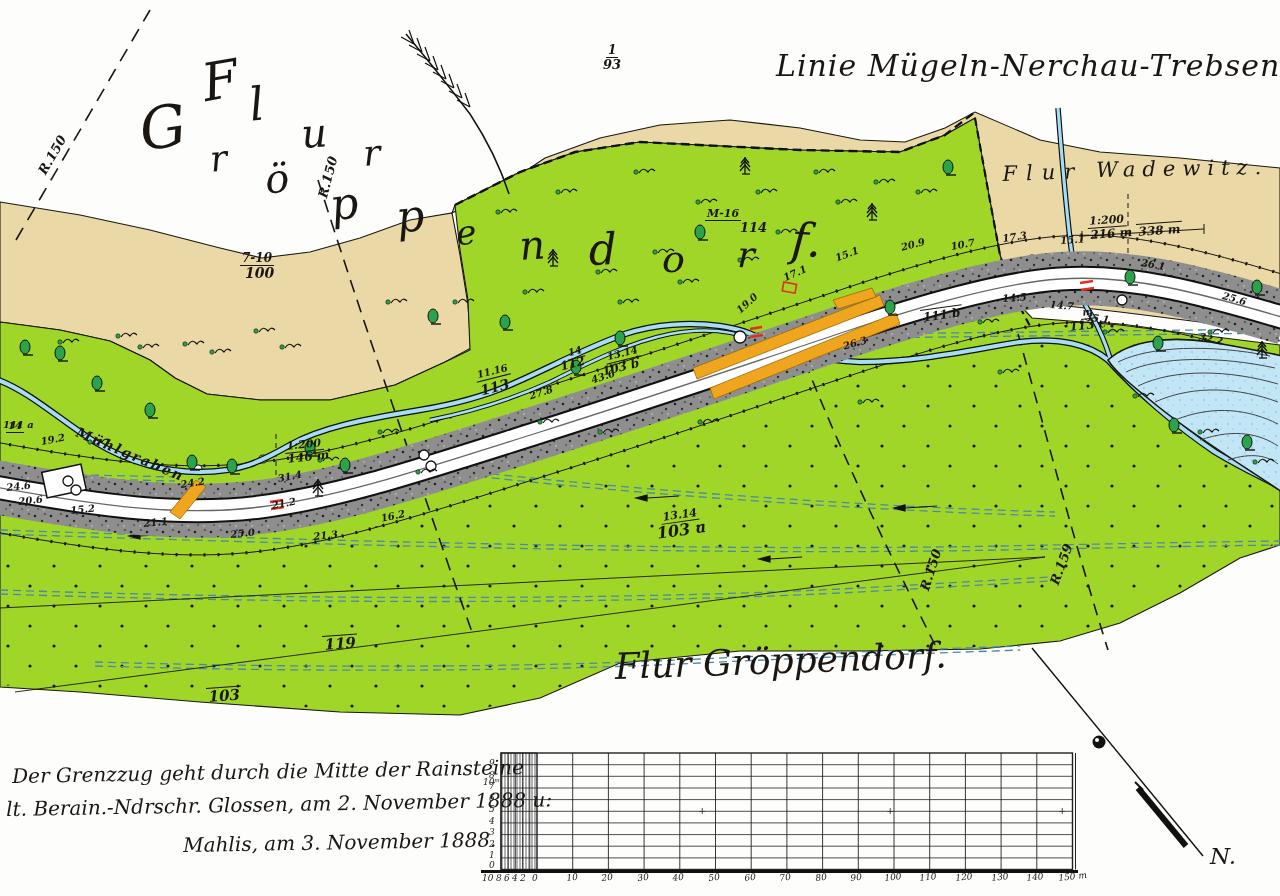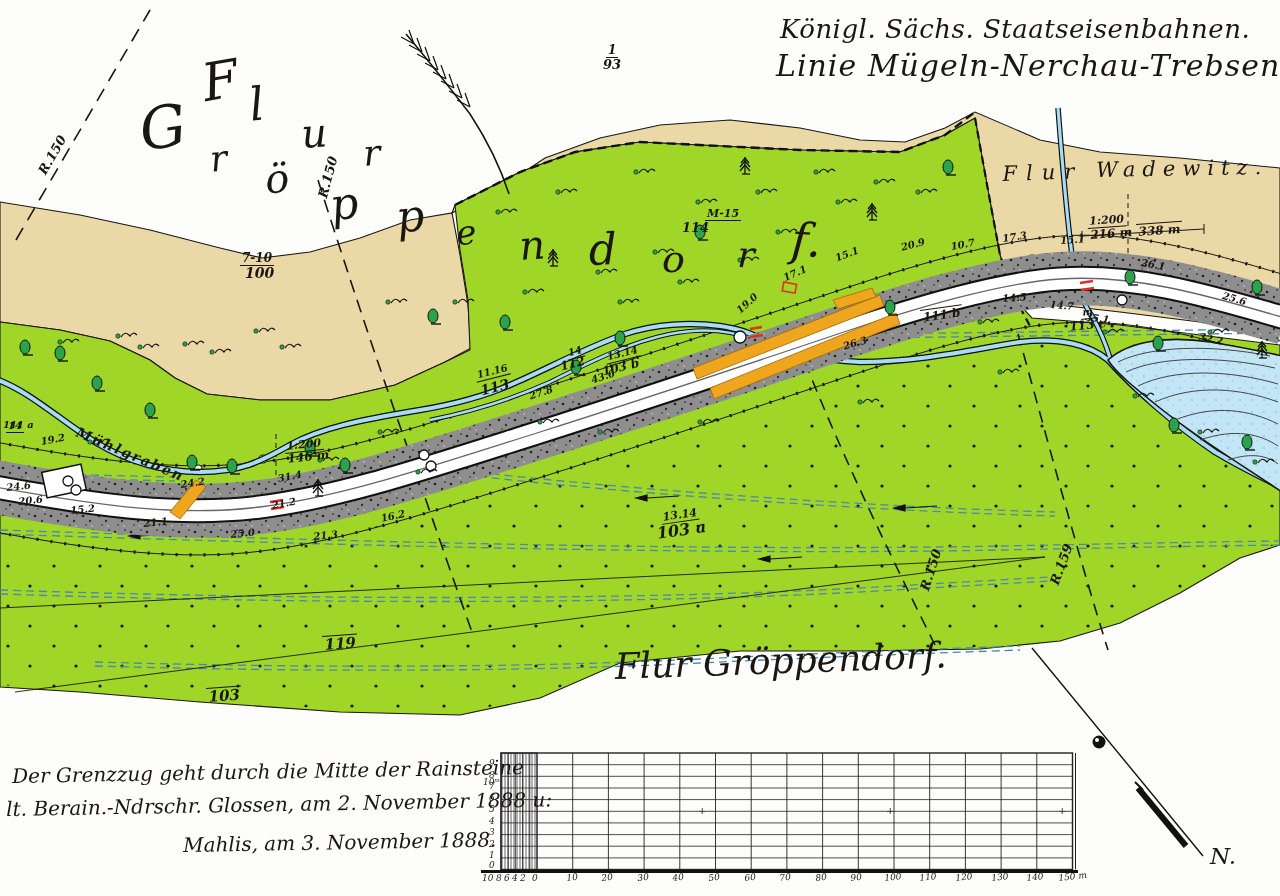--- a/index.html
+++ b/index.html
@@ -295,21 +295,20 @@
     <rect x="501" y="753" width="36" height="116.5" fill="url(#hatchV)" stroke-width="1"></rect>
     <path stroke-width="0.8" d="M508.2,753V869.5 M515.4,753V869.5 M522.6,753V869.5 M529.8,753V869.5"></path>
     <path stroke-width="0.9" d="M537,753V869.5 M572.7,753V869.5 M608.4,753V869.5 M644.1,753V869.5 M679.8,753V869.5 M715.5,753V869.5 M751.2,753V869.5 M786.9,753V869.5 M822.6,753V869.5 M858.3,753V869.5 M894,753V869.5 M929.7,753V869.5 M965.4,753V869.5 M1001.1,753V869.5 M1036.8,753V869.5"></path>
     <path stroke-width="0.8" d="M501,764.7H1072.5 M501,776.3H1072.5 M501,788H1072.5 M501,799.6H1072.5 M501,811.3H1072.5 M501,822.9H1072.5 M501,834.6H1072.5 M501,846.2H1072.5 M501,857.9H1072.5"></path>
     <rect x="501" y="753" width="571.5" height="116.5" stroke-width="1.4"></rect>
     <path d="M1075.5,753V869.5" stroke-width="1"></path>
     <path d="M481,871.5 H1078" stroke="#111" stroke-width="2.8"></path>
   </g>
 </svg>
 
-<span class="txt title1">Königl. Sächs. Staatseisenbahnen.</span>
 <span class="txt title2">Linie Mügeln-Nerchau-Trebsen.</span>
 <span class="txt wad1">Flur</span>
 <span class="txt wad2">Wadewitz.</span>
 <span class="txt muehl">Mühlgraben</span>
 <span class="txt flurbottom">Flur Gröppendorf.</span>
 <span class="txt note1">Der Grenzzug geht durch die Mitte der Rainsteine</span>
 <span class="txt note2">lt. Berain.-Ndrschr. Glossen, am 2. November 1888 u:</span>
 <span class="txt note3">Mahlis, am 3. November 1888.</span>
 <span class="txt nlabel">N.</span>
 
@@ -362,22 +361,22 @@
       <span class="pos meas" style="left: 380px; top: 514px; transform: rotate(-12deg);">16.2</span>
       <span class="pos fractop" style="left: 284px; top: 441px; transform: rotate(-6deg);">1:200</span>
       <span class="pos fracbot" style="left: 286px; top: 453px; transform: rotate(-6deg);">146 m</span>
       <span class="pos fractop" style="left: 1087px; top: 216px; transform: rotate(-4deg);">1:200</span>
       <span class="pos fracbot" style="left: 1089px; top: 229px; transform: rotate(-4deg);">216 m</span>
       <span class="pos overline" style="left: 1136px; top: 224px; transform: rotate(-4deg);">338 m</span>
       <span class="pos fractop" style="left: 606px; top: 44px; font-size: 12px;">1</span>
       <span class="pos fracbot" style="left: 602px; top: 58px; font-size: 13px;">93</span>
       <span class="pos fractop" style="left: 240px; top: 252px; font-size: 12px;">7-10</span>
       <span class="pos fracbot" style="left: 244px; top: 266px; font-size: 14px;">100</span>
-      <span class="pos fractop" style="left: 705px; top: 208px; font-size: 11px;">M-15</span>
-      <span class="pos fracbot" style="left: 681px; top: 221px; font-size: 13px;">114</span>
+      <span class="pos fractop" style="left: 705px; top: 208px; font-size: 11px;">M-16</span>
+      <span class="pos fracbot" style="left: 739px; top: 221px; font-size: 13px;">114</span>
       <span class="pos fractop" style="left: 474px; top: 371px; font-size: 10px; transform: rotate(-14deg);">11.16</span>
       <span class="pos fracbot" style="left: 478px; top: 384px; font-size: 14px; transform: rotate(-14deg);">113</span>
       <span class="pos fractop" style="left: 565px; top: 349px; font-size: 10px; transform: rotate(-14deg);">14</span>
       <span class="pos fracbot" style="left: 558px; top: 361px; font-size: 12px; transform: rotate(-14deg);">112</span>
       <span class="pos fractop" style="left: 604px; top: 353px; font-size: 10px; transform: rotate(-14deg);">13.14</span>
       <span class="pos fracbot" style="left: 600px; top: 366px; font-size: 12px; transform: rotate(-14deg);">103 b</span>
       <span class="pos fractop" style="left: 660px; top: 512px; font-size: 11px; transform: rotate(-8deg);">13.14</span>
       <span class="pos fracbot" style="left: 655px; top: 526px; font-size: 16px; transform: rotate(-8deg);">103 a</span>
       <span class="pos fractop" style="left: 6px; top: 421px; font-size: 10px;">14</span>
       <span class="pos fracbot" style="left: 2px; top: 420px; font-size: 10px;">111 a</span>

